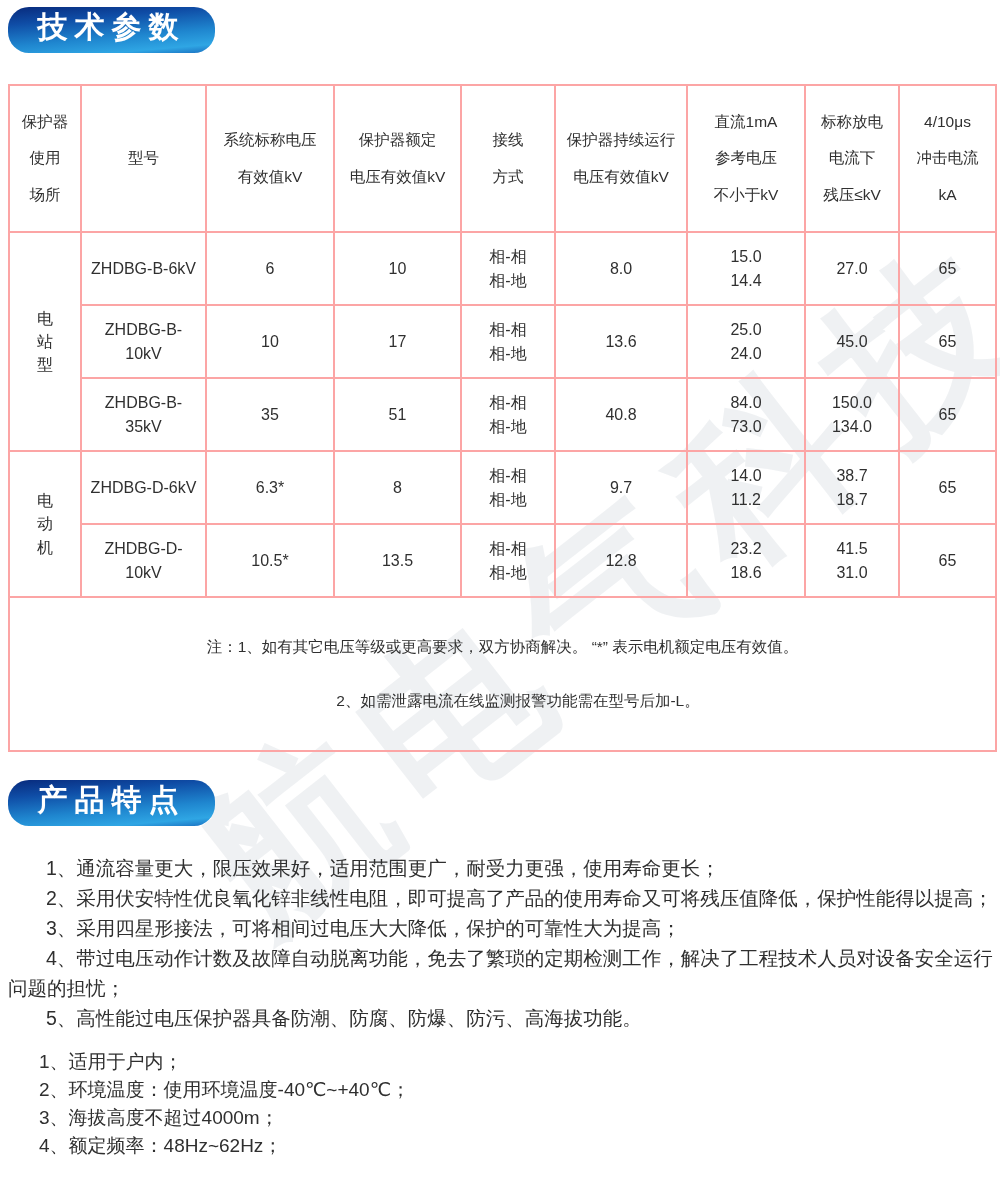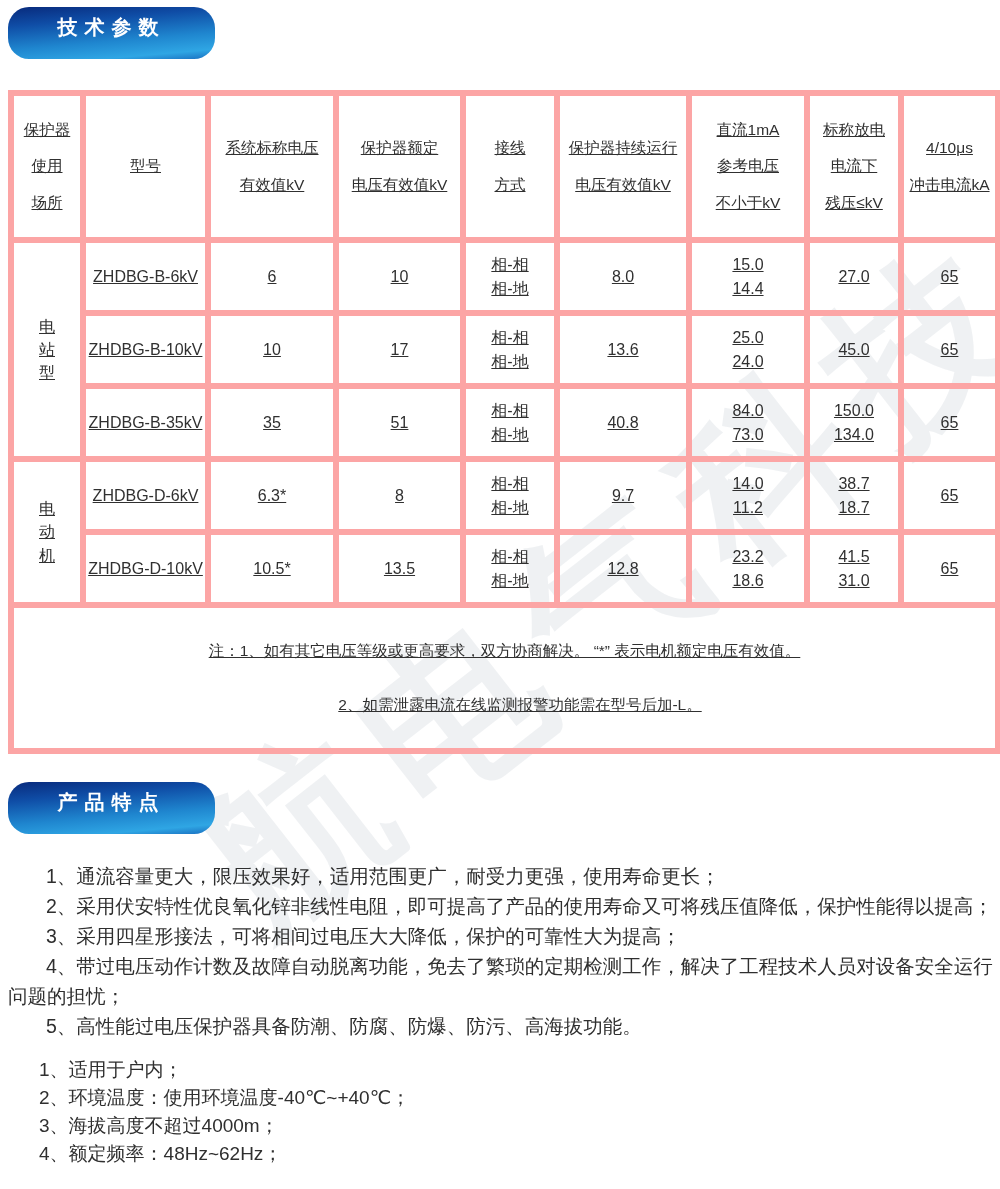--- a/index.html
+++ b/index.html
@@ -25,49 +25,48 @@
     letter-spacing: 22px;
     white-space: nowrap;
     color: rgba(203, 208, 214, 0.30);
     transform: rotate(-38deg);
     transform-origin: left center;
     pointer-events: none;
   }
   
   .badge {
     width: 207px;
-    height: 52px;
+    height: 46px;
     border-radius: 21px;
     background: linear-gradient(175deg, #082a7c 0%, #0f4da6 28%, #1f86cf 62%, #2fa6e4 86%, #1a6fc0 100%);
     color: #ffffff;
-    font-size: 20px;
+    font-size: 30px;
     font-weight: bold;
     letter-spacing: 7px;
     text-align: center;
     line-height: 40px;
   }
   
   table.params {
     border-collapse: collapse;
     table-layout: fixed;
     width: 987px;
     margin-top: 31px;
     border: 2px solid #383838;
     background: transparent;
   }
   table.params th, table.params td {
-    border: 6px solid #fca5a5;
+    border: 2px solid #fca5a5;
     text-align: center;
     vertical-align: middle;
     white-space: pre-line;
     font-weight: normal;
     color: #303030;
     background: transparent;
-    padding: 2px;
-    text-decoration: underline;
+    padding: 8px;
   }
   tr.hdr { height: 147px; }
   tr.hdr th { font-size: 15.5px; line-height: 2.35; }
   tr.row { height: 73px; }
   tr.row td { font-size: 16px; line-height: 1.45; }
   td.loc { font-size: 17px; line-height: 2.85; }
   td.notes {
     text-align: left;
     font-size: 15.5px;
     line-height: 1.75;

